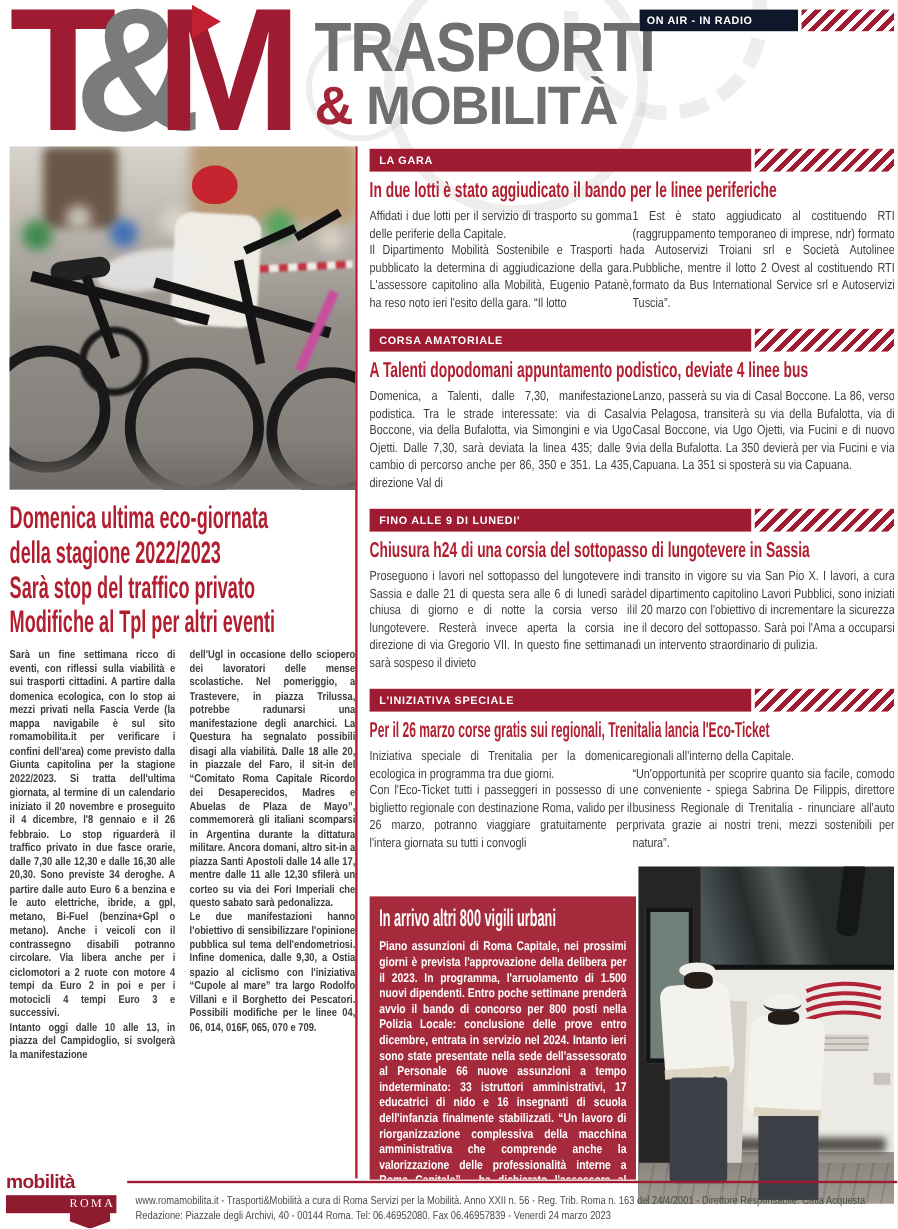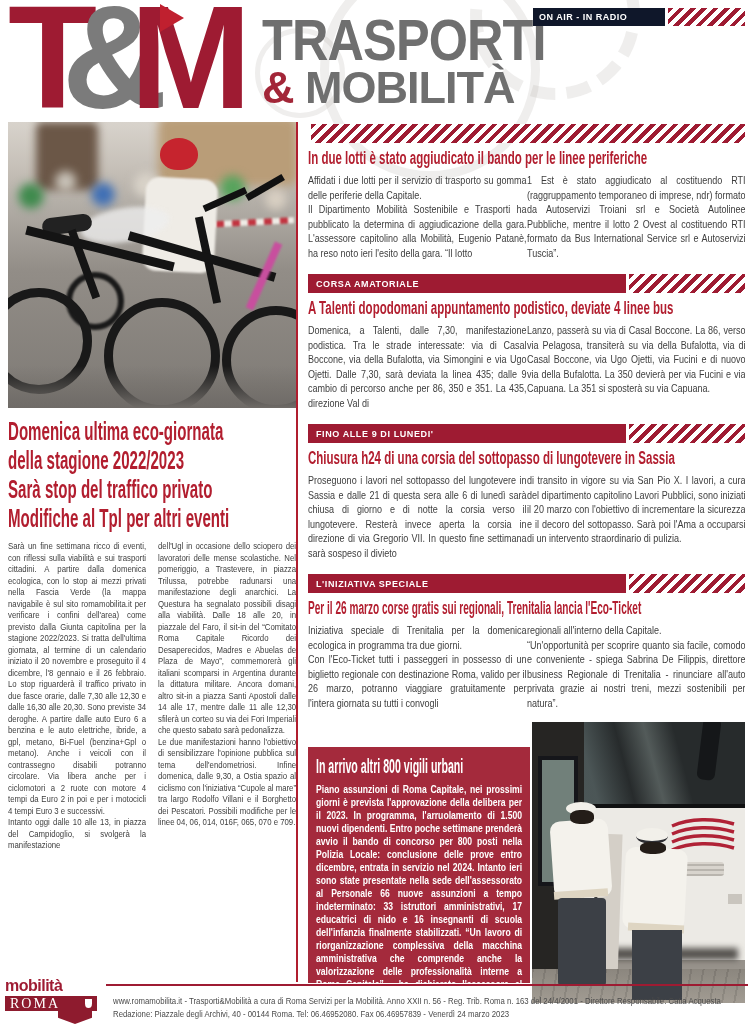--- a/index.html
+++ b/index.html
@@ -85,21 +85,21 @@
   .ph-frame1 { left:16px; top:122px; width:152px; height:9px; background:#141414; transform:rotate(14deg); }
   .ph-frame2 { left:118px; top:130px; width:152px; height:9px; background:#141414; transform:rotate(16deg); }
   .ph-tube1 { left:72px; top:106px; width:8px; height:72px; background:#141414; transform:rotate(-20deg); }
   .ph-tube2 { left:196px; top:94px; width:8px; height:88px; background:#141414; transform:rotate(-12deg); }
   .ph-hbar1 { left:194px; top:74px; width:46px; height:7px; background:#111; transform:rotate(-24deg); }
   .ph-hbar2 { left:236px; top:62px; width:42px; height:7px; background:#111; transform:rotate(-30deg); }
   .ph-pink { left:252px; top:118px; width:8px; height:72px; background:#c84f9e; transform:rotate(24deg); filter:blur(1px); }
   .ph-ground { left:0; bottom:0; width:100%; height:42px; background:linear-gradient(transparent,#6f6b67); }
 
   .lead-h1 { margin:9px 0 7px; color:#b21e2f; font-weight:bold; font-size:26px; line-height:29px; }
-  .lead-cols { display:flex; gap:12px; flex:1; overflow:hidden; }
+  .lead-cols { display:flex; gap:12px; flex:1; overflow:hidden;font-weight:bold; }
   .lead-col { width:50%; overflow:hidden; }
   .lead-col .ci { font-size:9.5px; line-height:11.5px; color:#3d3d3d; }
 
   .rightcol { position:absolute; left:308px; top:122px; width:437px; height:862px; display:flex; flex-direction:column; }
   .sec { margin-bottom:12px; }
   .sec-bar { display:flex; height:19px; margin-top:2px; }
   .sec-bar .bl { flex:0 0 318px; background:#9e1b32; color:#fff; font-weight:bold; font-size:9px;
                  letter-spacing:.6px; padding:5px 0 0 8px; }
   .sec h2 { margin:5px 0 4px; color:#b21e2f; font-size:18px; line-height:21px; font-weight:bold; }
   .sec-cols { display:flex; }
@@ -144,21 +144,21 @@
   .po-waves { left:138px; top:94px; width:66px; height:38px; }
 
   
   .footer { position:absolute; left:0; top:984px; width:748px; height:40px; border-top:2px solid #9e1b32; }
   .f-text { margin-left:113px; padding-top:8px; }
   .f-line { font-size:9.5px; line-height:13px; color:#4a4a4a; white-space:nowrap;
             width:122%; transform:scaleX(.82); transform-origin:0 0; }
   .f-logo { position:absolute; left:0; top:-10px; width:106px; height:50px; background:#fff; padding:1px 0 0 5px; }
   .f-brand { color:#9e1b32; font-weight:bold; font-size:16px; line-height:18px; letter-spacing:-.5px; }
   .f-band { display:flex; align-items:center; width:92px; height:15px; background:#8e1b2e; padding:0 5px; margin-top:1px; }
-  .f-city { flex:1; color:#fff; font-family:"Liberation Serif", serif; font-size:14px; letter-spacing:2px; }
+  .f-city { flex:1; color:#fff; font-family:"Liberation Serif", serif; font-size:10px; letter-spacing:2px;margin-left:48px; }
   .f-shield { width:7px; height:9px; background:#fff; border-radius:0 0 60% 60%; }
   .f-tail { position:absolute; left:58px; top:34px; width:34px; height:14px; background:#8e1b2e;
             clip-path:polygon(0 0,100% 0,100% 55%,50% 100%,0 55%); }
 </style>
 </head>
 <body>
 
 <div class="page">
 
   <div class="header">
@@ -231,20 +231,21 @@
           <div class="ci">dell'Ugl in occasione dello sciopero dei lavoratori delle mense scolastiche. Nel pomeriggio, a Trastevere, in piazza Trilussa, potrebbe radunarsi una manifestazione degli anarchici. La Questura ha segnalato possibili disagi alla viabilità. Dalle 18 alle 20, in piazzale del Faro, il sit-in del “Comitato Roma Capitale Ricordo dei Desaperecidos, Madres e Abuelas de Plaza de Mayo”, commemorerà gli italiani scomparsi in Argentina durante la dittatura militare. Ancora domani, altro sit-in a piazza Santi Apostoli dalle 14 alle 17, mentre dalle 11 alle 12,30 sfilerà un corteo su via dei Fori Imperiali che questo sabato sarà pedonalizza.
 Le due manifestazioni hanno l'obiettivo di sensibilizzare l'opinione pubblica sul tema dell'endometriosi. Infine domenica, dalle 9,30, a Ostia spazio al ciclismo con l'iniziativa “Cupole al mare” tra largo Rodolfo Villani e il Borghetto dei Pescatori. Possibili modifiche per le linee 04, 06, 014, 016F, 065, 070 e 709.</div>
         </div>
     </div>
   </div>
 
   <div class="rightcol">
 
     <div class="sec">
       <div class="sec-bar">
+        <span class="bl">LA GARA</span>
         <span class="stripes"></span>
       </div>
       <h2><span class="squeeze sx64">In due lotti è stato aggiudicato il bando per le linee periferiche</span></h2>
       <div class="sec-cols">
         <div class="sec-col">
             <div class="ci">Affidati i due lotti per il servizio di trasporto su gomma delle periferie della Capitale.
 Il Dipartimento Mobilità Sostenibile e Trasporti ha pubblicato la determina di aggiudicazione della gara. L'assessore capitolino alla Mobilità, Eugenio Patanè, ha reso noto ieri l'esito della gara. “Il lotto</div>
           </div>
         <div class="sec-col">
             <div class="ci">1 Est è stato aggiudicato al costituendo RTI (raggruppamento temporaneo di imprese, ndr) formato da Autoservizi Troiani srl e Società Autolinee Pubbliche, mentre il lotto 2 Ovest al costituendo RTI formato da Bus International Service srl e Autoservizi Tuscia”.</div>

